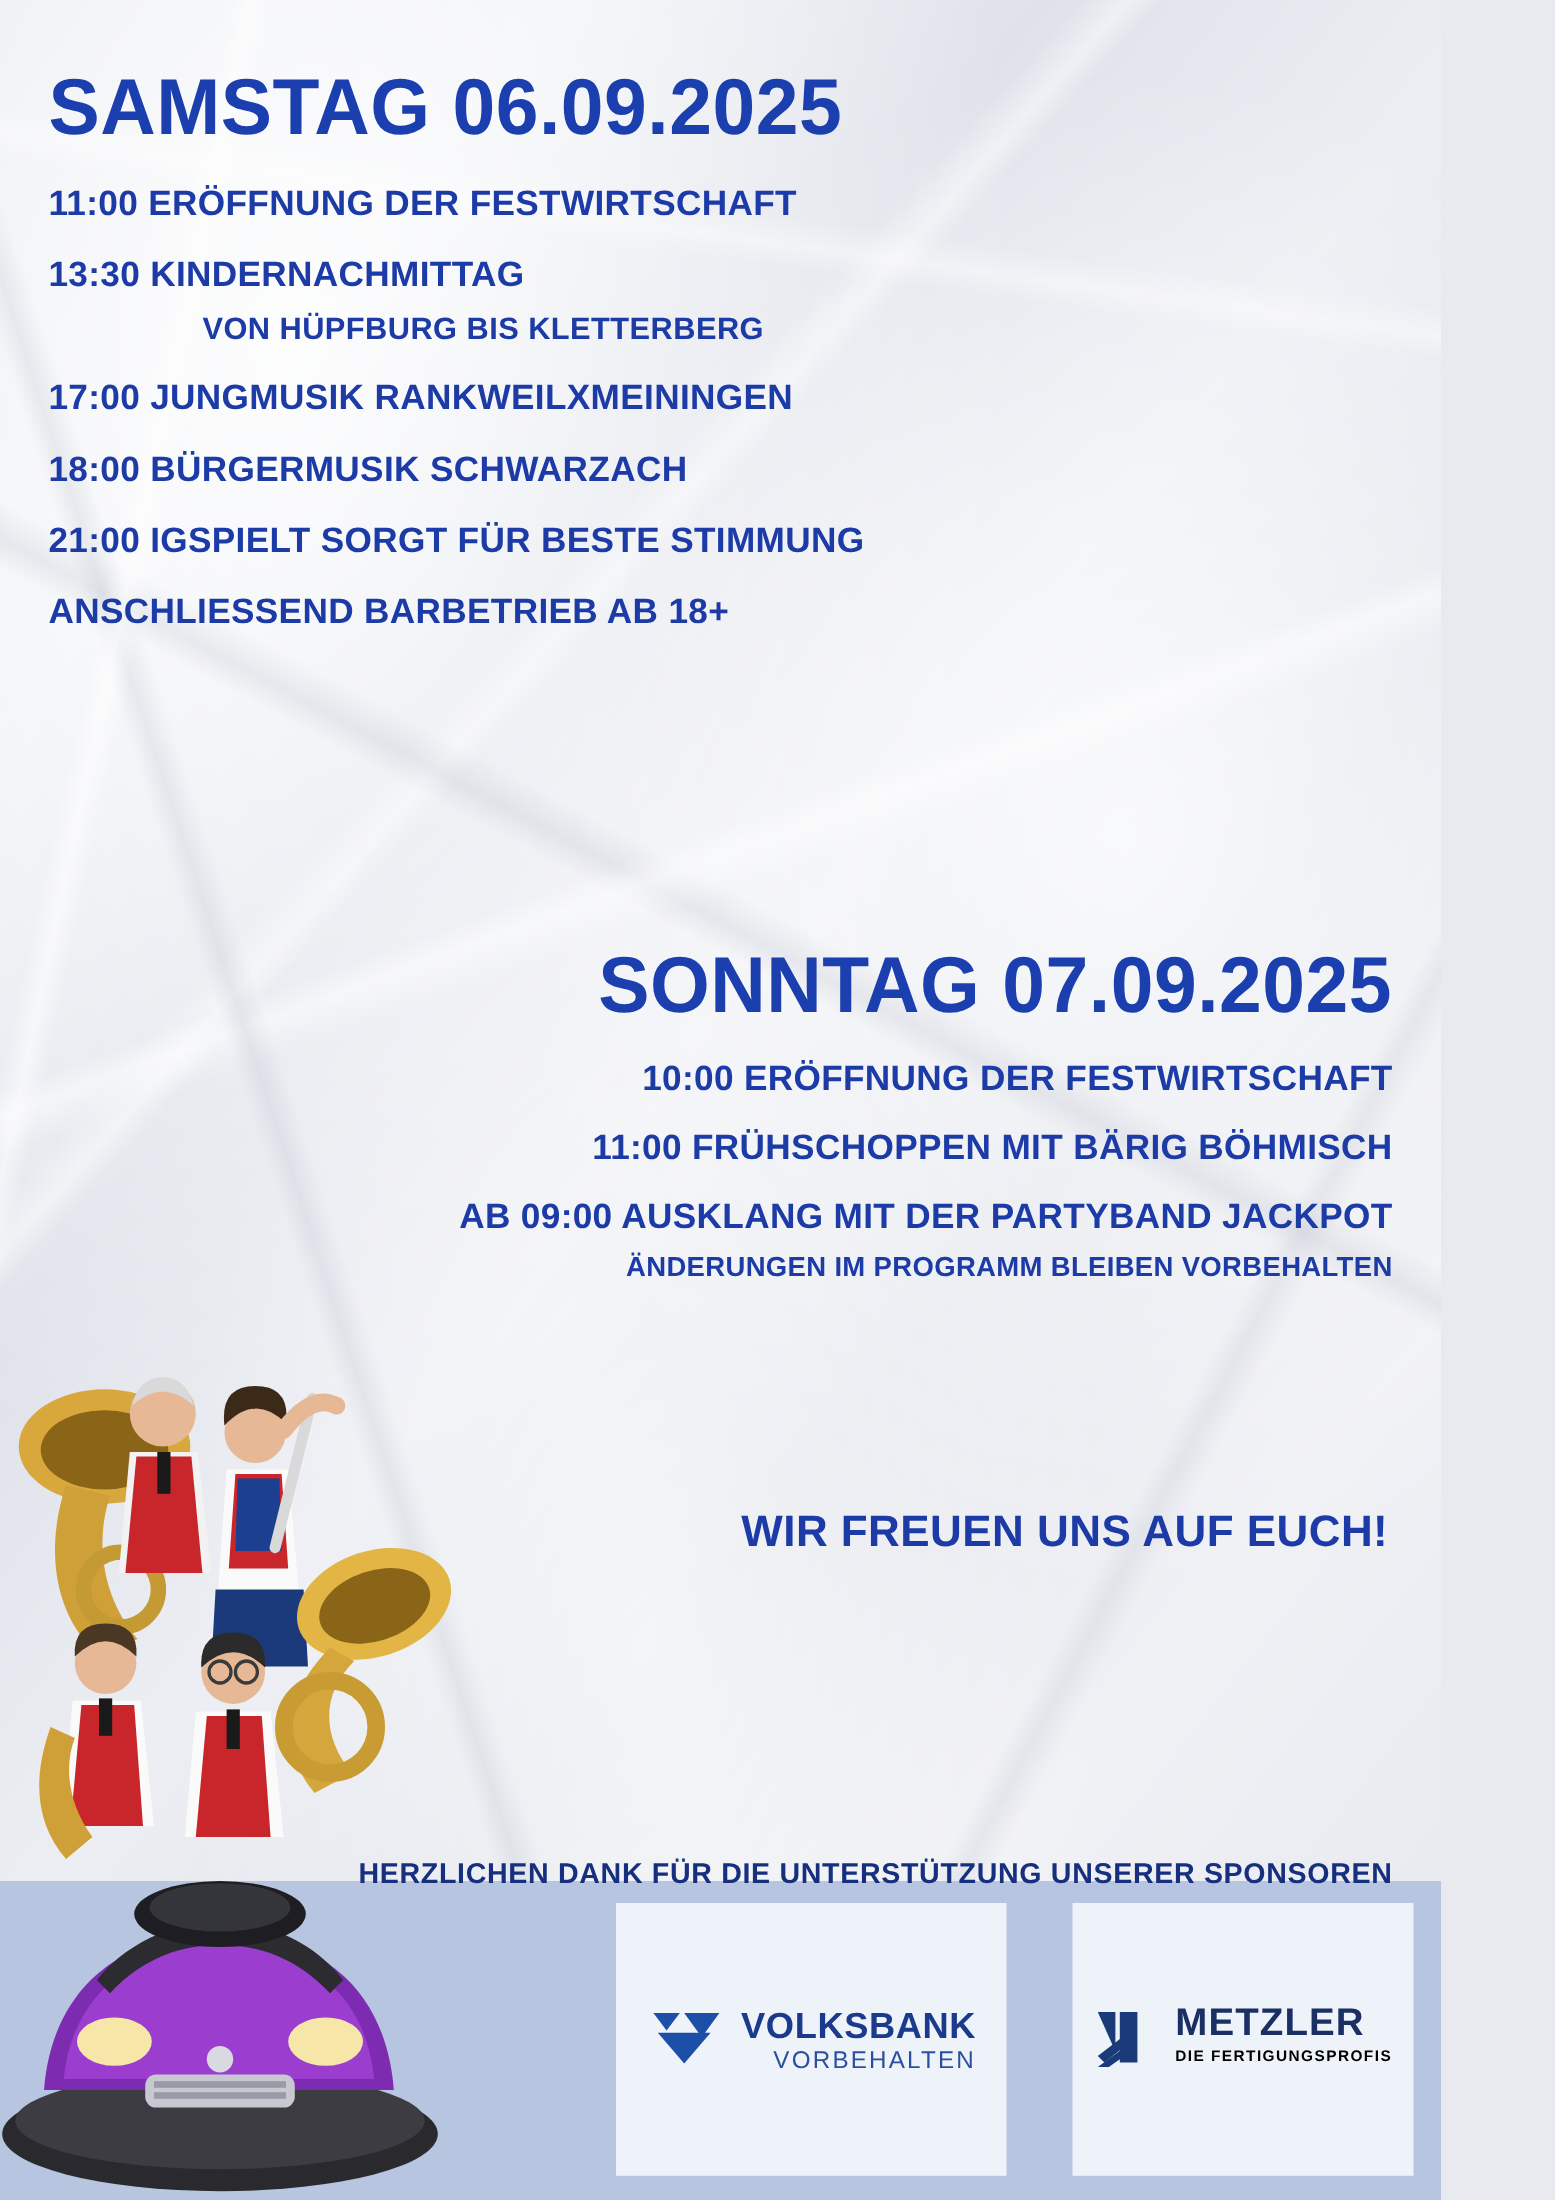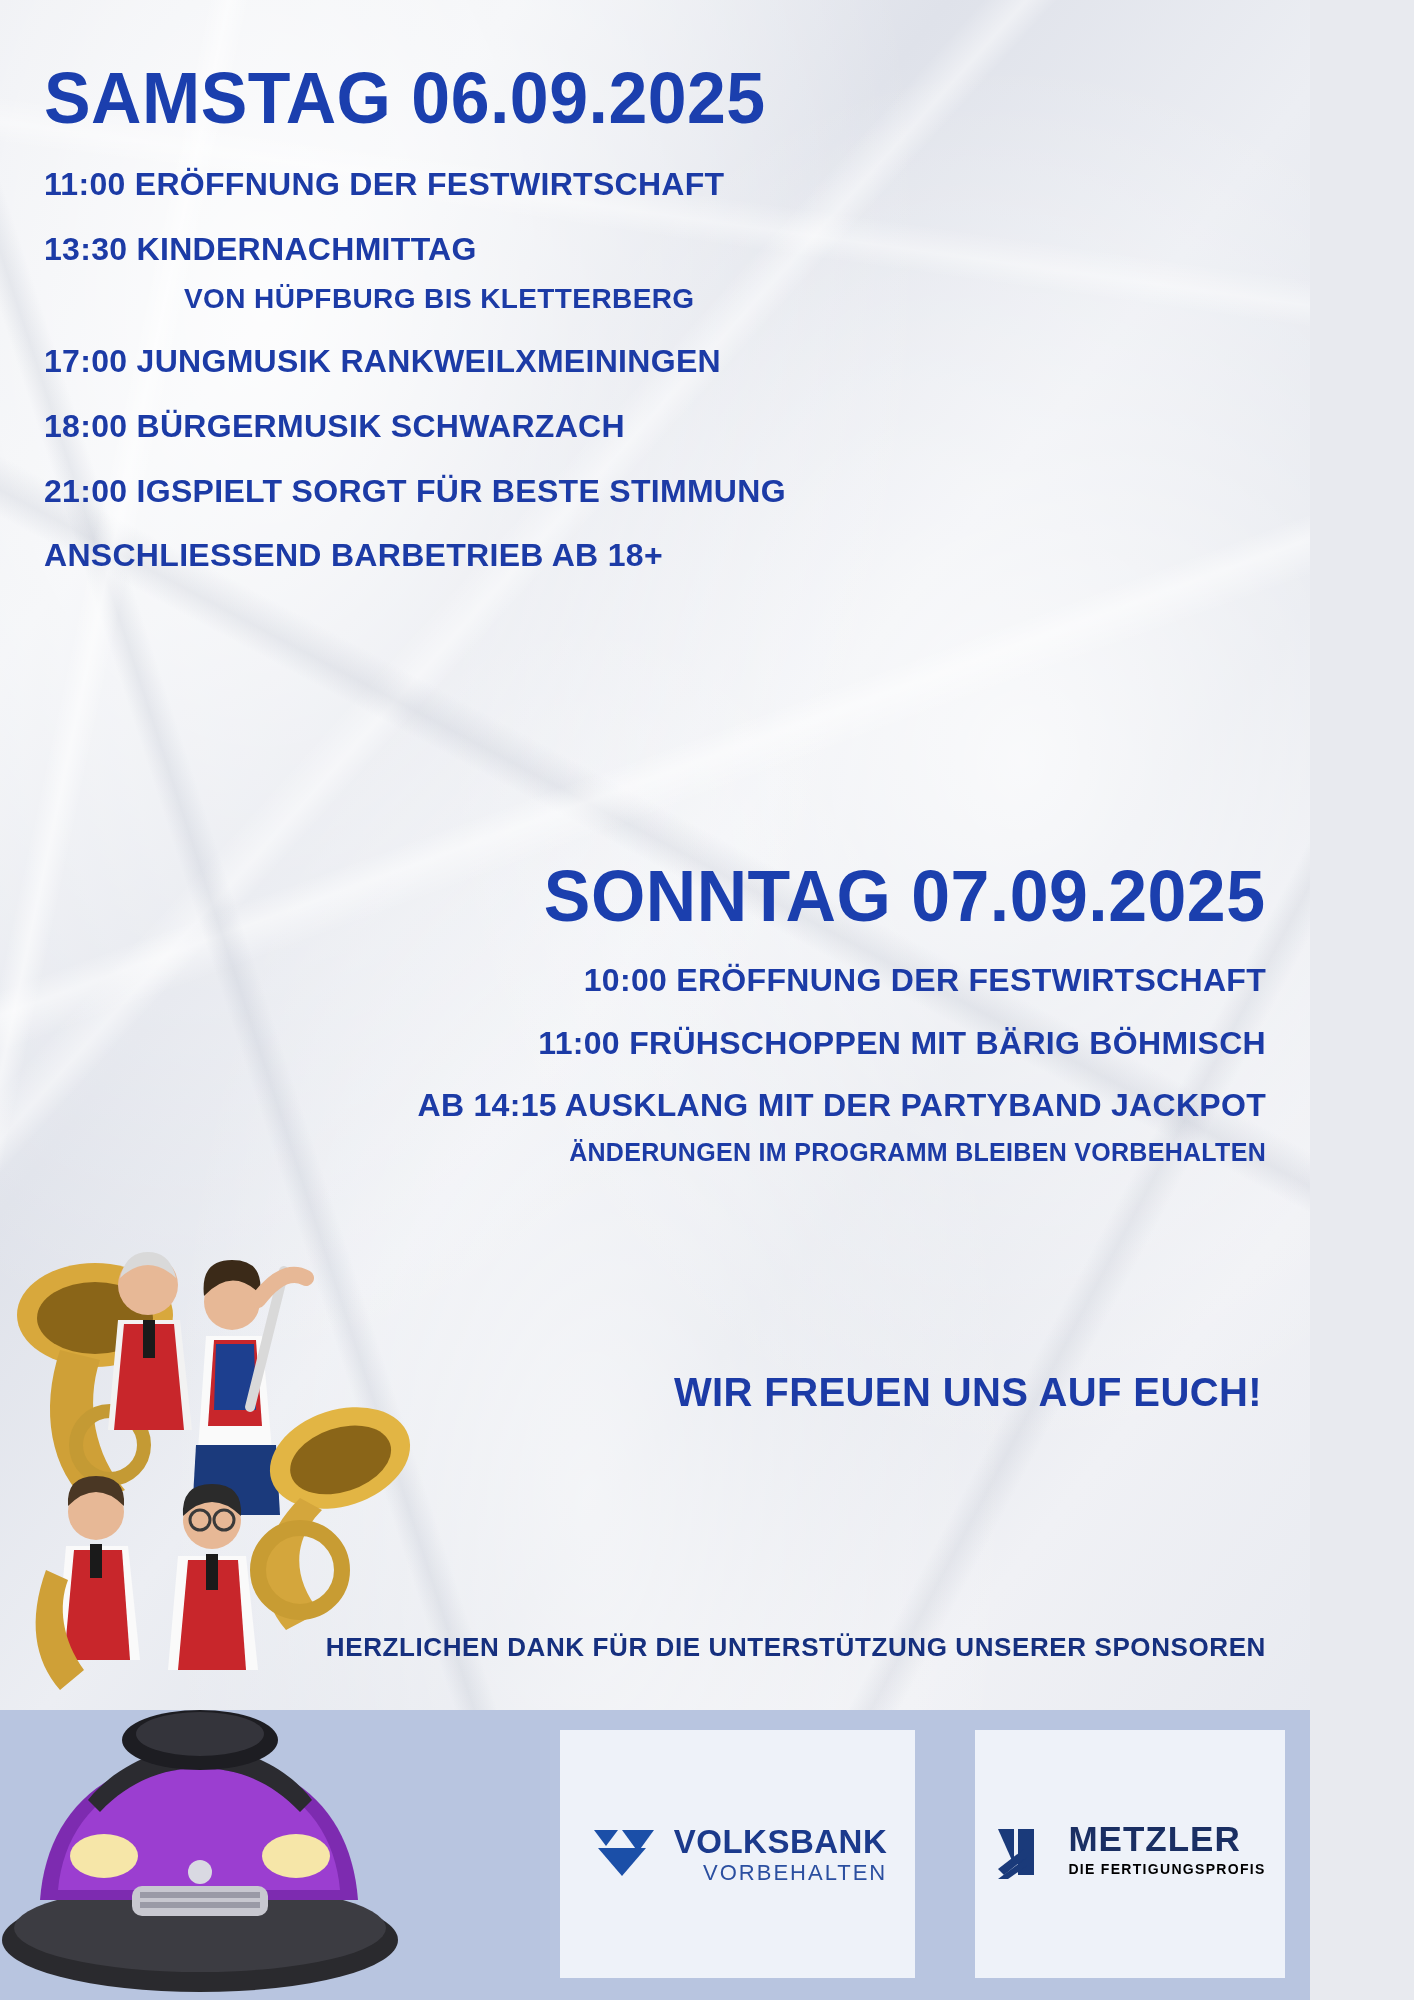--- a/index.html
+++ b/index.html
@@ -110,21 +110,21 @@
     font-size: 40px;
     font-weight: 700;
     color: #1c3ba6;
     letter-spacing: 0.4px;
     white-space: nowrap;
   }
 
   #sponsor-thanks {
     position: absolute;
     right: 44px;
-    top: 1632px;
+    top: 1688px;
     font-size: 26px;
     font-weight: 700;
     color: #16307f;
     letter-spacing: 0.6px;
     white-space: nowrap;
   }
 
   
   .bottom-band {
     position: absolute;
@@ -211,21 +211,21 @@
       <div class="line">17:00 JUNGMUSIK RANKWEILXMEININGEN</div>
       <div class="line">18:00 BÜRGERMUSIK SCHWARZACH</div>
       <div class="line">21:00 IGSPIELT SORGT FÜR BESTE STIMMUNG</div>
       <div class="line">ANSCHLIESSEND BARBETRIEB AB 18+</div>
     </div>
 
     <div id="sunday">
       <div class="day-heading">SONNTAG 07.09.2025</div>
       <div class="line">10:00 ERÖFFNUNG DER FESTWIRTSCHAFT</div>
       <div class="line">11:00 FRÜHSCHOPPEN MIT BÄRIG BÖHMISCH</div>
-      <div class="line">AB 14:15 AUSKLANG MIT DER PARTYBAND JACKPOT</div>
+      <div class="line">AB 09:00 AUSKLANG MIT DER PARTYBAND JACKPOT</div>
       <div class="note-line">ÄNDERUNGEN IM PROGRAMM BLEIBEN VORBEHALTEN</div>
     </div>
 
     <div id="closing">WIR FREUEN UNS AUF EUCH!</div>
 
     <div id="sponsor-thanks">HERZLICHEN DANK FÜR DIE UNTERSTÜTZUNG UNSERER SPONSOREN</div>
   </div>
 
   <div class="bottom-band">
     <div class="sponsor-card" id="sponsor-volksbank">

